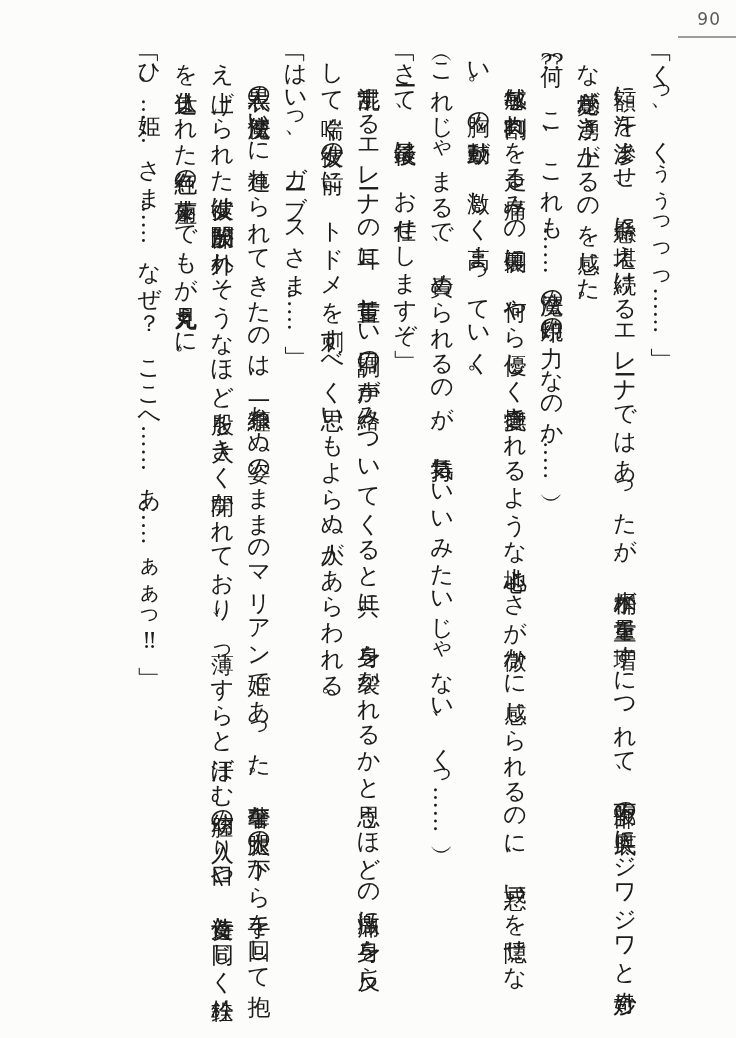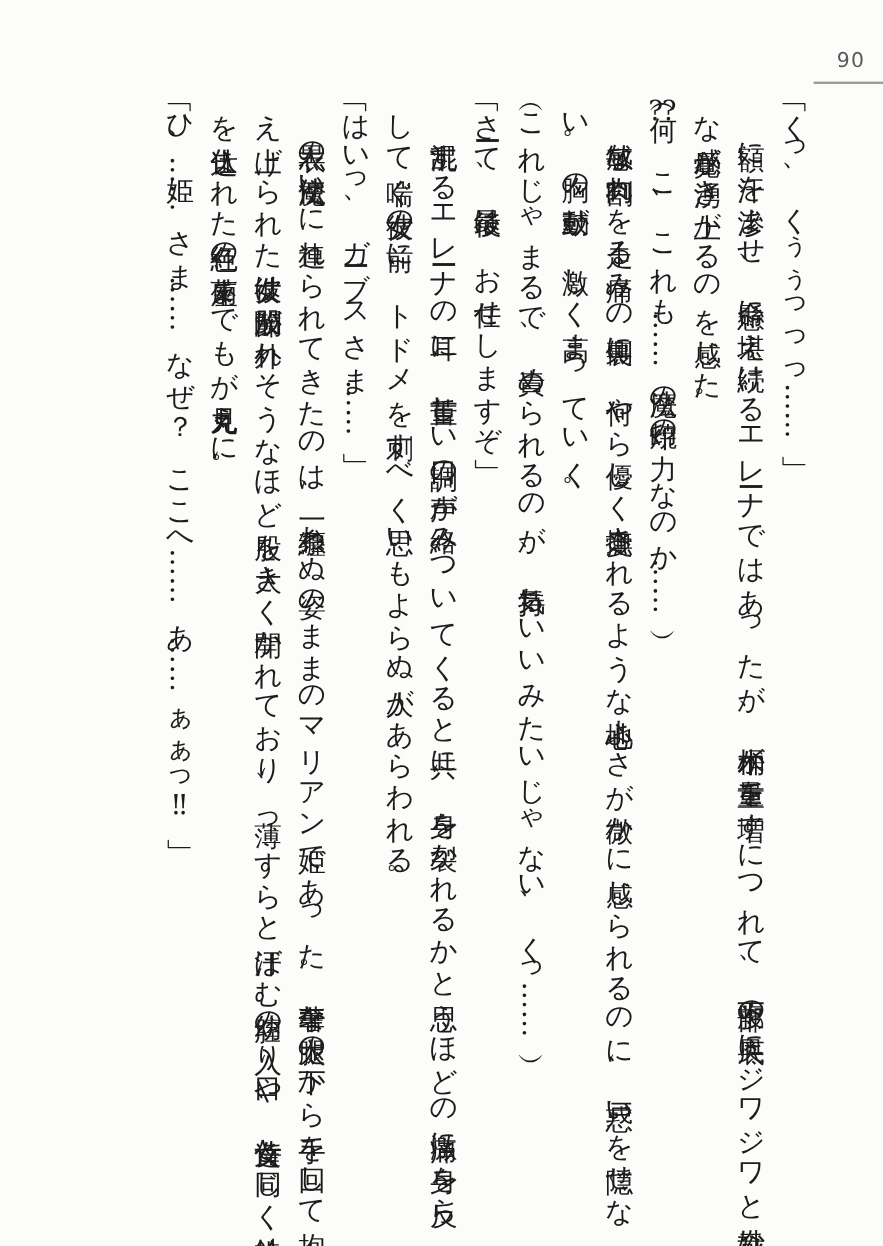--- a/index.html
+++ b/index.html
@@ -10,21 +10,20 @@
     width: 736px;
     height: 1038px;
     position: relative;
     background: #fcfcfb;
     overflow: hidden;
     font-family: "DejaVu Serif", "Liberation Serif", serif;
   }
   .page {
     position: absolute;
     inset: 0;
-    margin-top: 32px;
   }
   
   .page-number {
     position: absolute;
     top: 9px;
     right: 15px;
     font-family: "DejaVu Sans", "Liberation Sans", sans-serif;
     font-size: 17px;
     letter-spacing: 1px;
     color: #5a5a5a;

